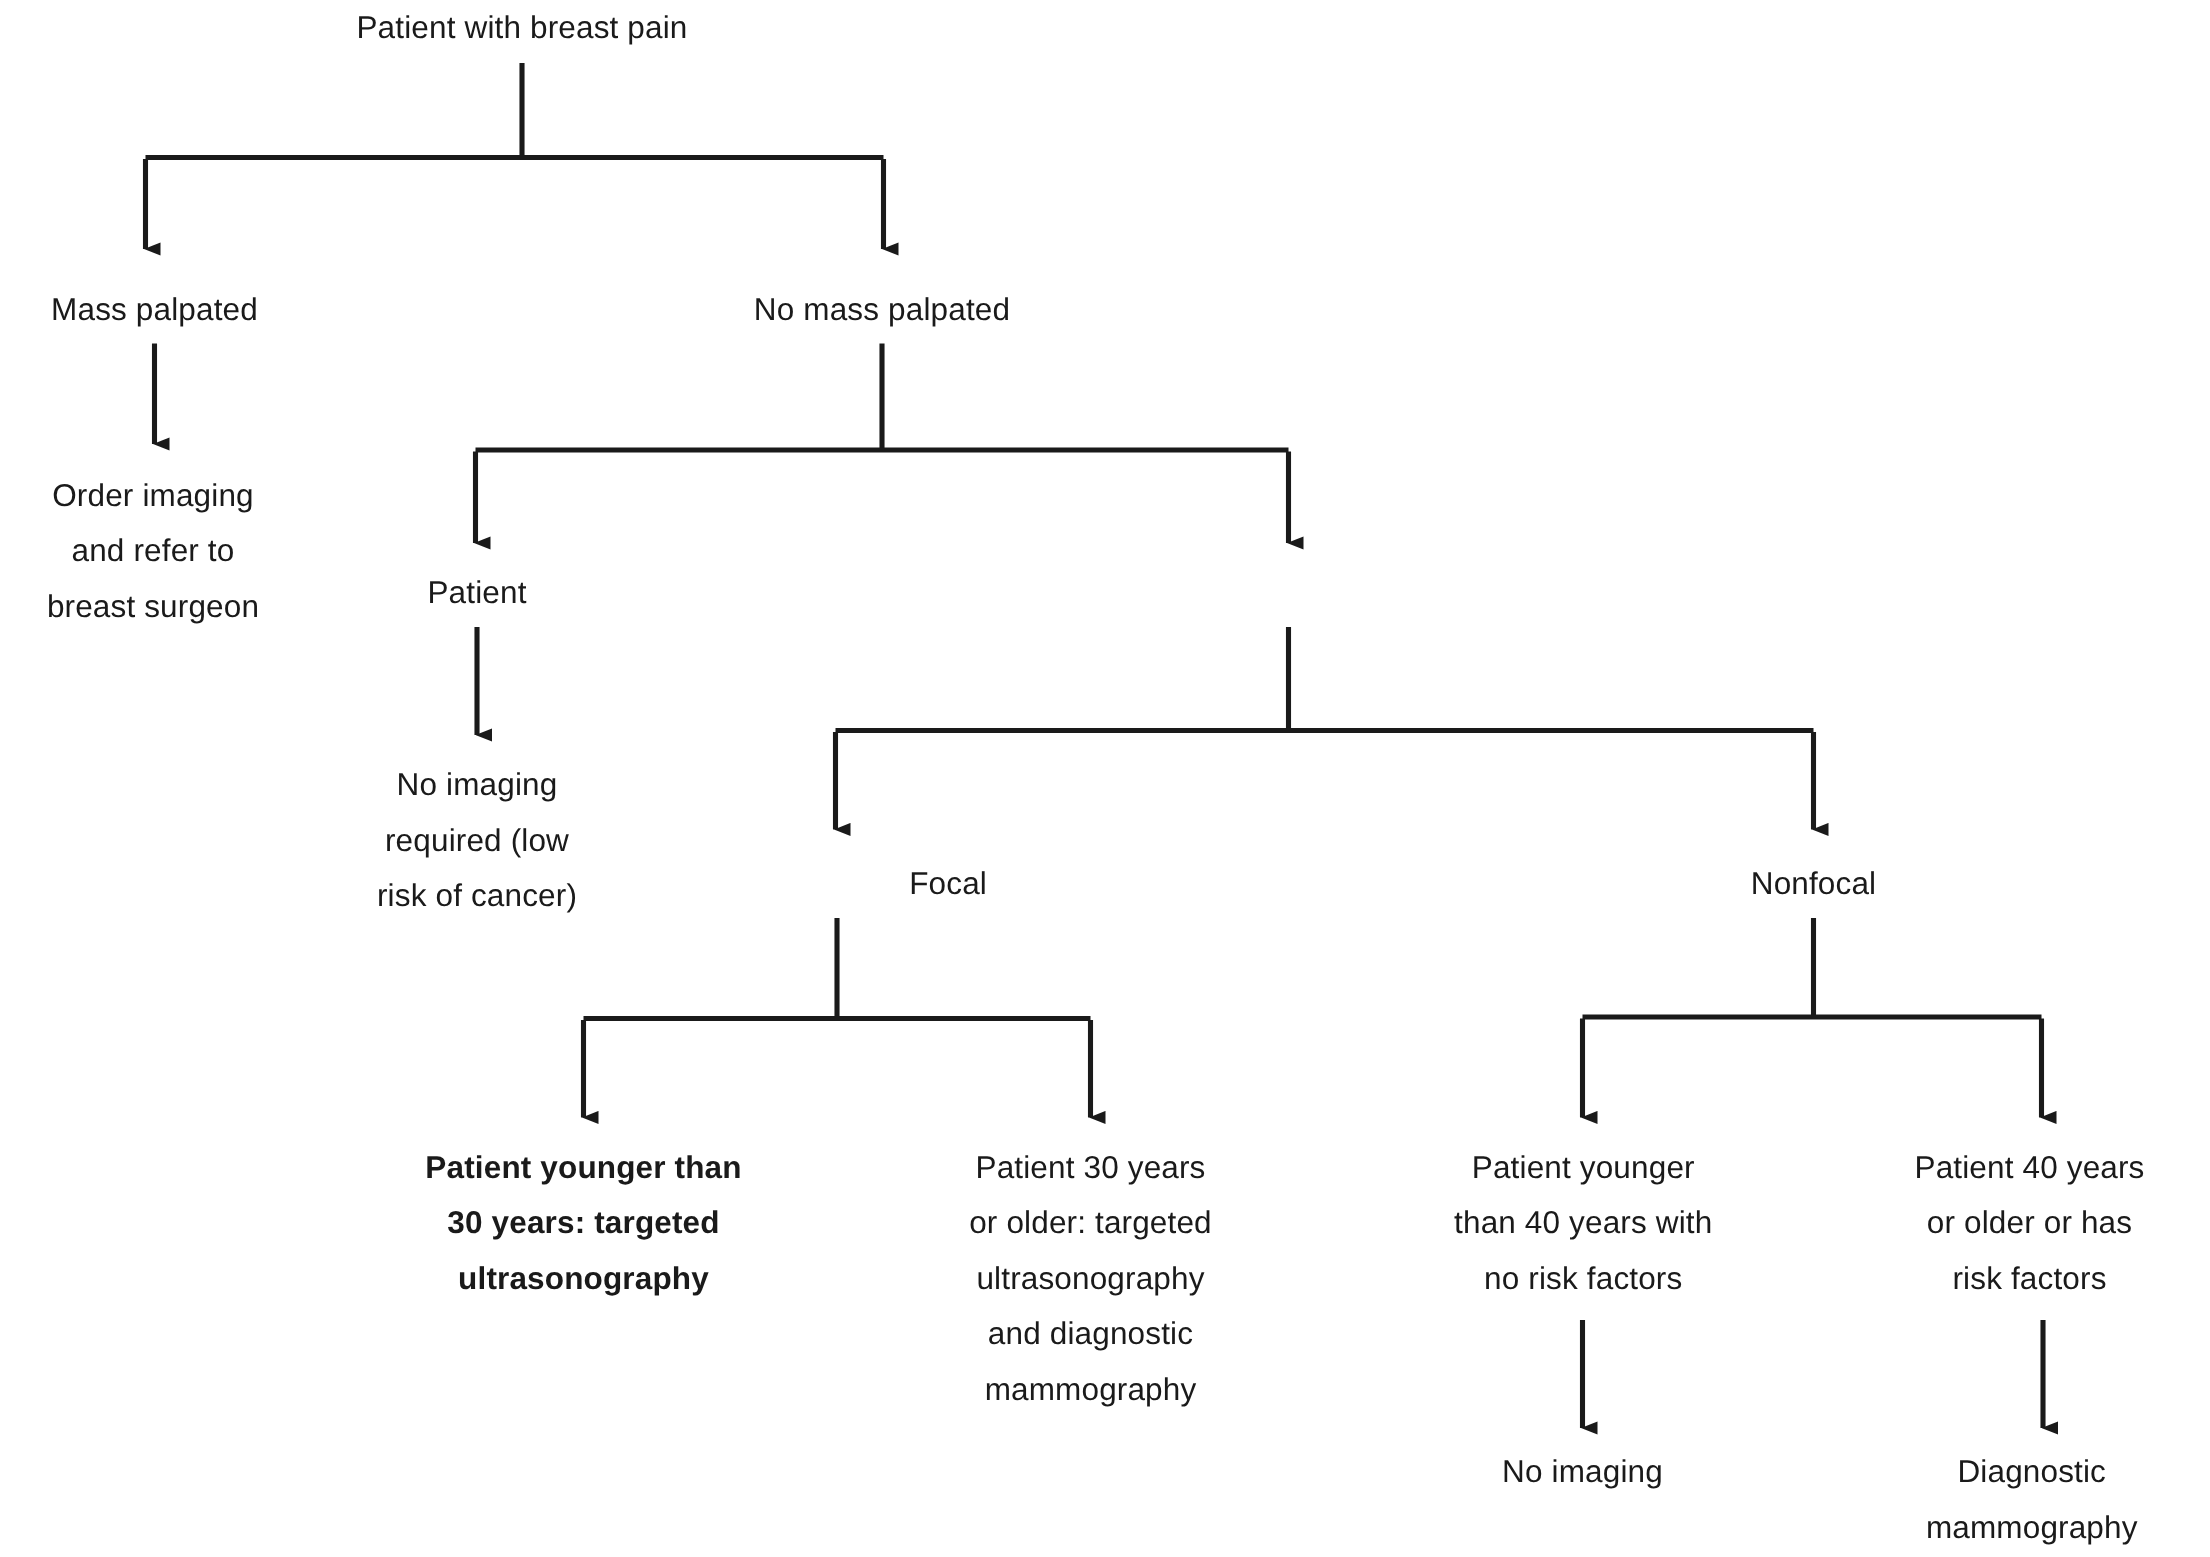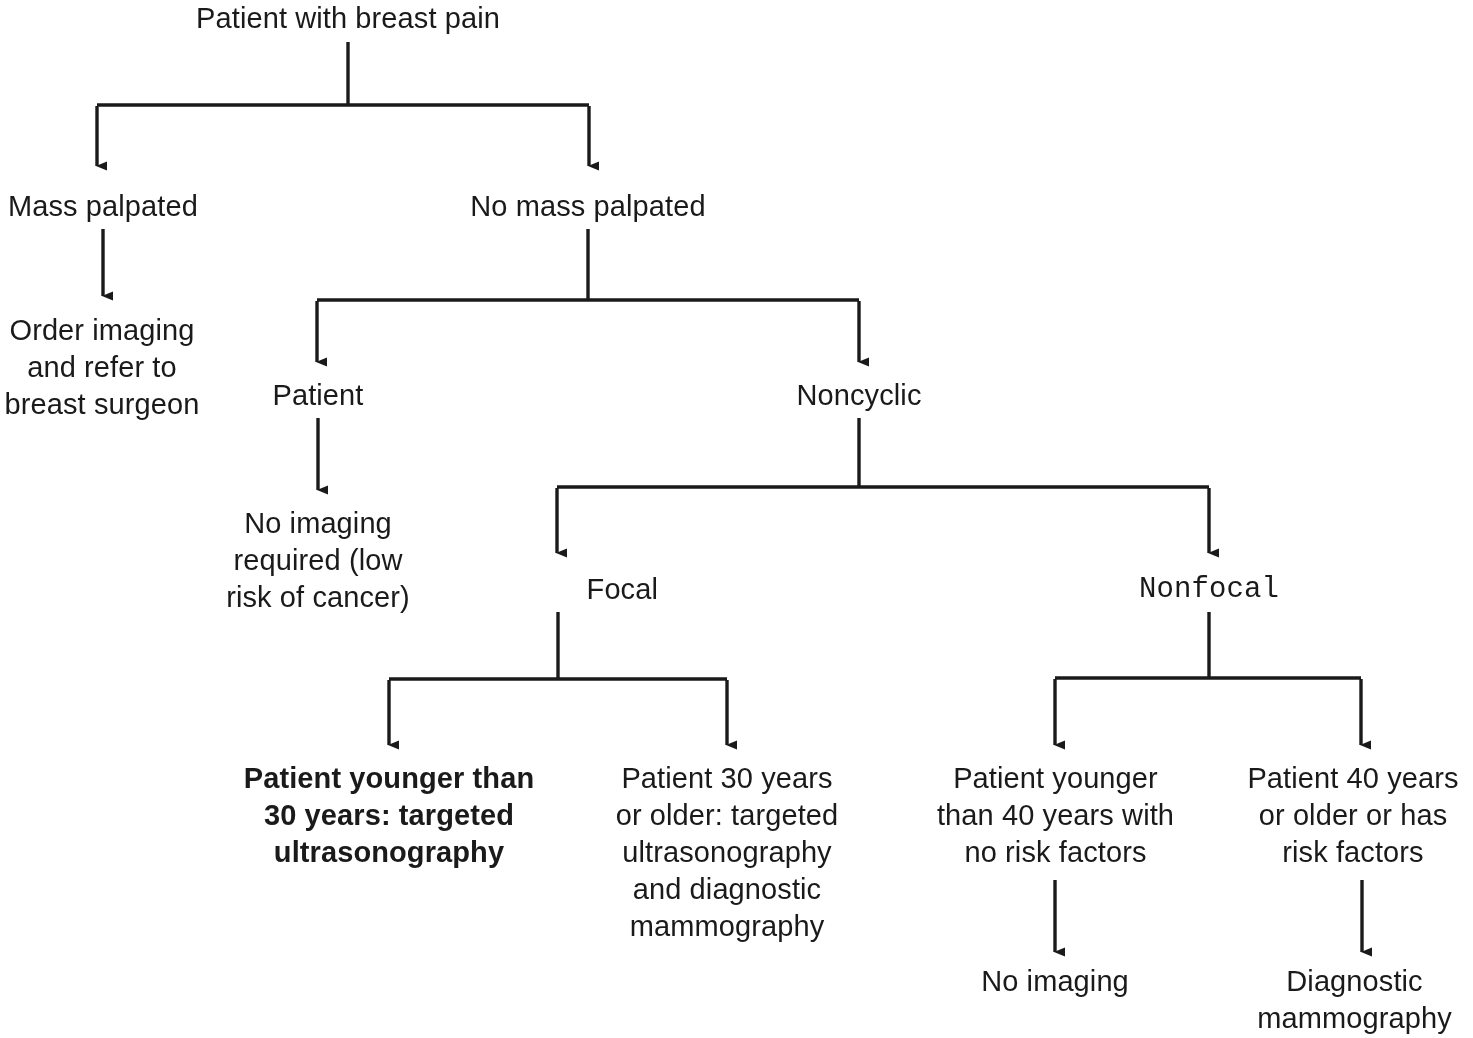--- a/index.html
+++ b/index.html
@@ -23,21 +23,21 @@
     position: absolute;
     left: 0;
     top: 0;
     width: 1473px;
     height: 1038px;
     pointer-events: none;
   }
   .node {
     position: absolute;
     text-align: center;
-    font-size: 29px;
+    font-size: 21px;
     line-height: 37px;
     color: #1a1a1a;
     white-space: pre-line;
     letter-spacing: 0.1px;
   }
 </style>
 </head>
 <body>
 
 <div id="flowchart">
@@ -110,29 +110,28 @@
   <div class="node" style="left:-37px; top:188px; width:280px;">Mass palpated</div>
 
   <div class="node" style="left:448px; top:188px; width:280px;">No mass palpated</div>
 
   <div class="node" style="left:-18px; top:312px; width:240px;">Order imaging
 and refer to
 breast surgeon</div>
 
   <div class="node" style="left:218px; top:377px; width:200px;">Patient</div>
 
-  <div class="node" style="left:749px; top:377px; width:220px;">Noncyclic</div>
 
   <div class="node" style="left:198px; top:505px; width:240px;">No imaging
 required (low
 risk of cancer)</div>
 
   <div class="node" style="left:458px; top:571px; width:200px;text-align:right;">Focal</div>
 
-  <div class="node" style="left:1099px; top:571px; width:220px;font-family:Liberation Mono, monospace;">Nonfocal</div>
+  <div class="node" style="left:1099px; top:571px; width:220px;">Nonfocal</div>
 
   <div class="node" style="left:234px; top:760px; width:310px;font-weight:bold;">Patient younger than
 30 years: targeted
 ultrasonography</div>
 
   <div class="node" style="left:592px; top:760px; width:270px;">Patient 30 years
 or older: targeted
 ultrasonography
 and diagnostic
 mammography</div>

